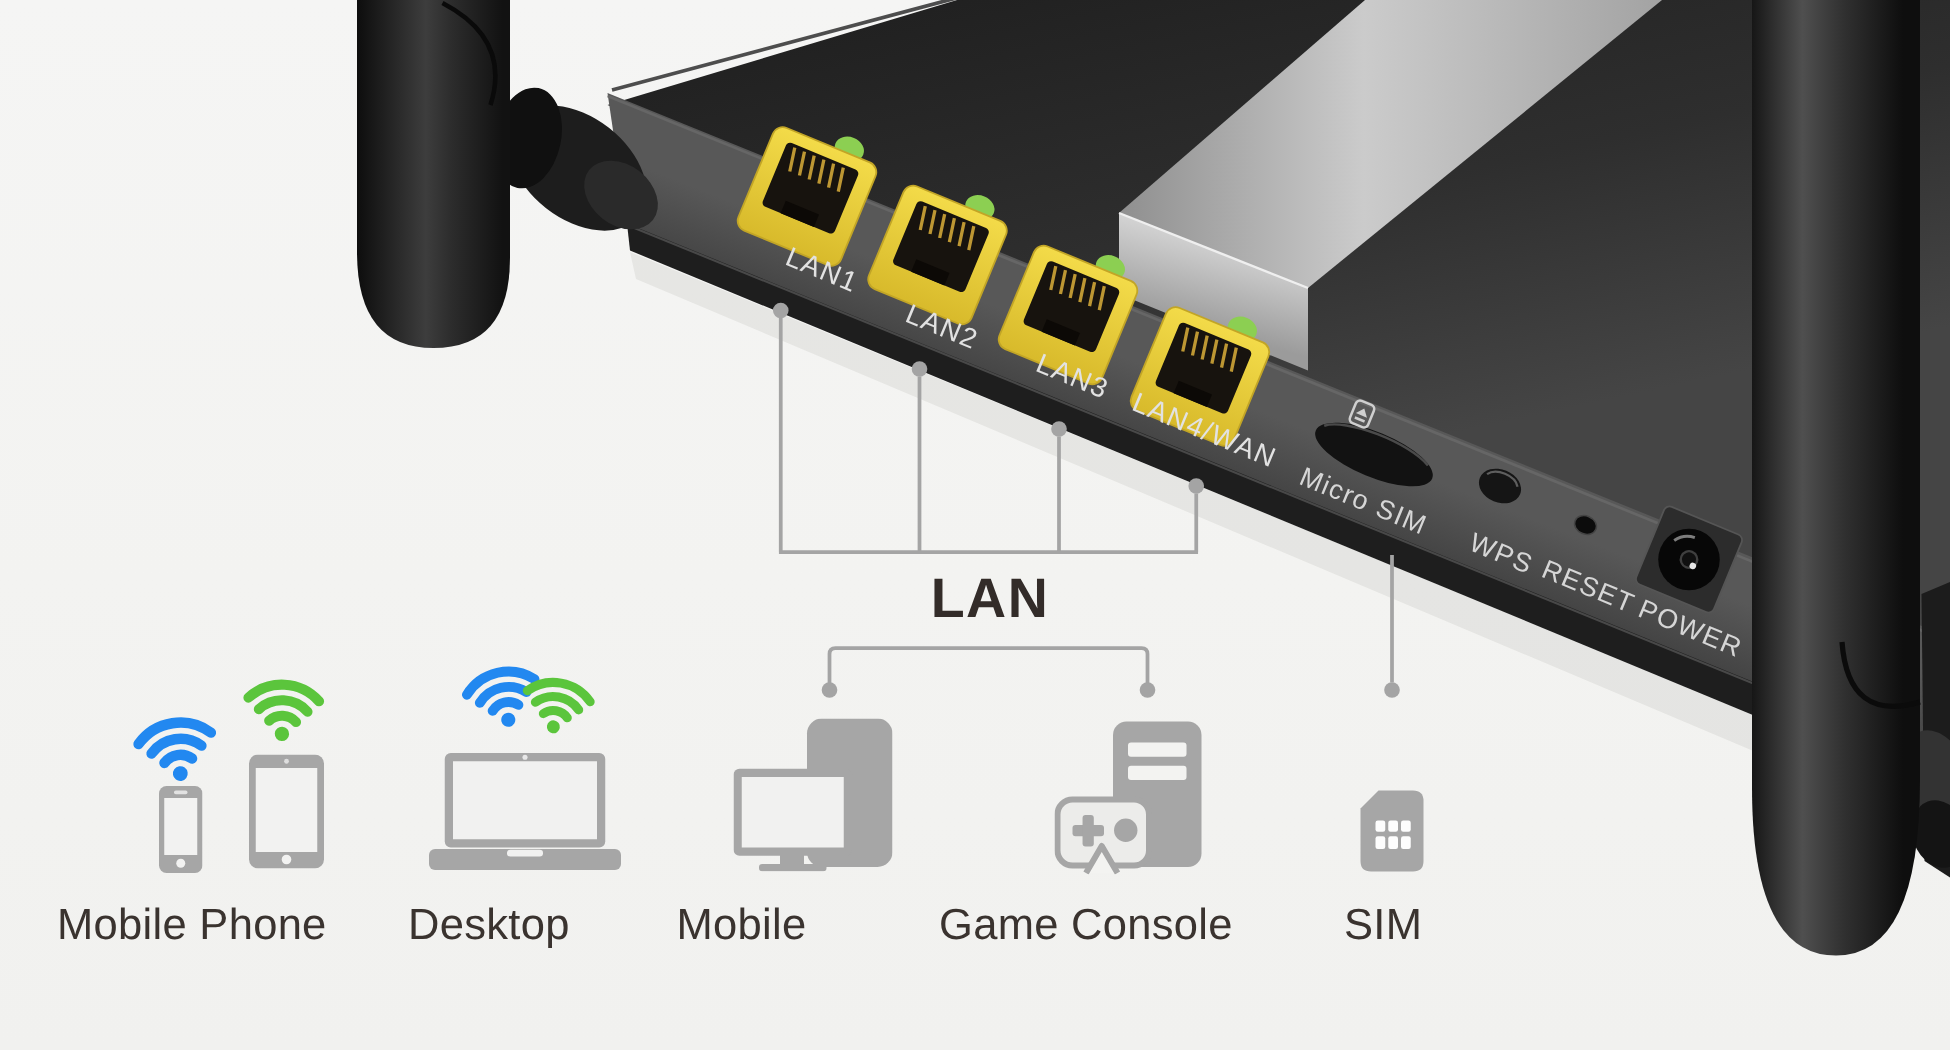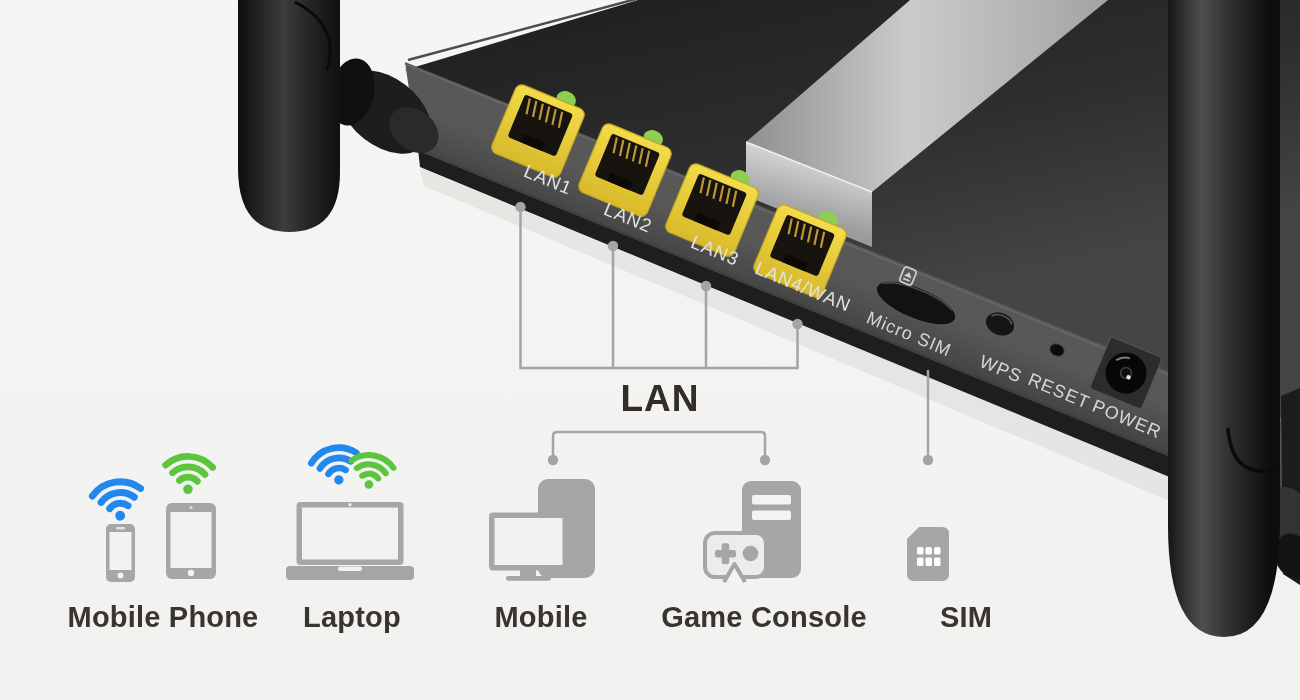--- a/index.html
+++ b/index.html
@@ -17,22 +17,22 @@
   .lan-heading{
     font-family:"Liberation Sans", sans-serif;
     font-size:37px;font-weight:700;fill:#332c29;letter-spacing:1px;
   }
   .callout-stroke{stroke:#a4a4a4;stroke-width:2.5;fill:none;}
   .callout-dot{fill:#a4a4a4;}
   .device-icon{position:absolute;}
   .wifi{position:absolute;color:#2288f0;}
   .wifi.green{color:#5bc53c;}
   .device-label{
-    position:absolute;top:601px;text-align:center;
-    font-size:29px;font-weight:700;color:#3a332f;letter-spacing:.2px;
+    position:absolute;top:601px;text-align:left;
+    font-size:29px;font-weight:400;color:#3a332f;letter-spacing:.2px;
     font-family:"Liberation Sans", sans-serif;white-space:nowrap;
   }
 </style>
 </head>
 <body>
 
 <div id="stage">
 
   <svg id="router-svg" width="1300" height="700" viewBox="0 0 1300 700">
     <defs>
@@ -239,21 +239,21 @@
     <svg class="wifi green" style="left:343px;top:444px;transform:rotate(10deg);" width="58" height="46" viewBox="0 0 100 80">
         <use href="#wifi-sym"></use>
       </svg>
     <svg class="device-icon" style="left:286px;top:502px;" width="128" height="79" viewBox="0 0 128 79">
       <rect x="10.5" y="0" width="107" height="63" rx="4" fill="#a6a6a6"></rect>
       <rect x="16" y="5.5" width="96" height="52" fill="#f1f1f0"></rect>
       <circle cx="64" cy="2.8" r="1.7" fill="#e8e8e8"></circle>
       <rect x="0" y="64" width="128" height="14" rx="4" fill="#a6a6a6"></rect>
       <rect x="52" y="64.5" width="24" height="4.5" rx="2.2" fill="#f1f1f0"></rect>
     </svg>
-    <div class="device-label" style="left:272px;width:160px;">Laptop</div>
+    <div class="device-label" style="left:272px;width:160px;">Desktop</div>
   </div>
 
   <div>
     <svg class="device-icon" style="left:489px;top:479px;" width="106" height="102" viewBox="0 0 106 102">
       <rect x="49" y="0" width="57" height="99" rx="10" fill="#a6a6a6"></rect>
       <rect x="0" y="33.5" width="79" height="58" rx="4" fill="#a6a6a6"></rect>
       <rect x="5.5" y="39" width="68" height="47" fill="#f1f1f0"></rect>
       <rect x="31" y="91" width="16" height="6.5" fill="#a6a6a6"></rect>
       <rect x="17" y="97" width="45" height="4.8" rx="2.2" fill="#a6a6a6"></rect>
     </svg>
@@ -264,21 +264,21 @@
     <svg class="device-icon" style="left:703px;top:480px;" width="100" height="103" viewBox="0 0 100 103">
       <rect x="39" y="1" width="59" height="97" rx="9" fill="#a6a6a6"></rect>
       <rect x="49" y="15" width="39" height="9.5" rx="2" fill="#f3f3f1"></rect>
       <rect x="49" y="30.5" width="39" height="9.5" rx="2" fill="#f3f3f1"></rect>
       <rect x="2" y="53" width="61" height="44" rx="10" fill="#ececea" stroke="#a6a6a6" stroke-width="4"></rect>
       <rect x="12" y="70" width="21" height="7.5" rx="2" fill="#a6a6a6"></rect>
       <rect x="18.7" y="63.3" width="7.5" height="21" rx="2" fill="#a6a6a6"></rect>
       <circle cx="47.5" cy="73.5" r="7.8" fill="#a6a6a6"></circle>
       <path d="M21,102 L31.5,84 L42,102" fill="#f3f3f1" stroke="#a6a6a6" stroke-width="4" stroke-linejoin="round"></path>
     </svg>
-    <div class="device-label" style="left:654px;width:220px;">Game Console</div>
+    <div class="device-label" style="left:626px;width:220px;">Game Console</div>
   </div>
 
   <div>
     <svg class="device-icon" style="left:906px;top:526px;" width="44" height="56" viewBox="0 0 44 56">
       <path d="M13,1 H36 Q43,1 43,8 V48 Q43,55 36,55 H8 Q1,55 1,48 V13 Z" fill="#a6a6a6"></path>
       <g fill="#fdfdfd">
         <rect x="11" y="21" width="6.5" height="7.5" rx="1.5"></rect>
         <rect x="19.5" y="21" width="6.5" height="7.5" rx="1.5"></rect>
         <rect x="28" y="21" width="6.5" height="7.5" rx="1.5"></rect>
         <rect x="11" y="31.5" width="6.5" height="8.5" rx="1.5"></rect>

